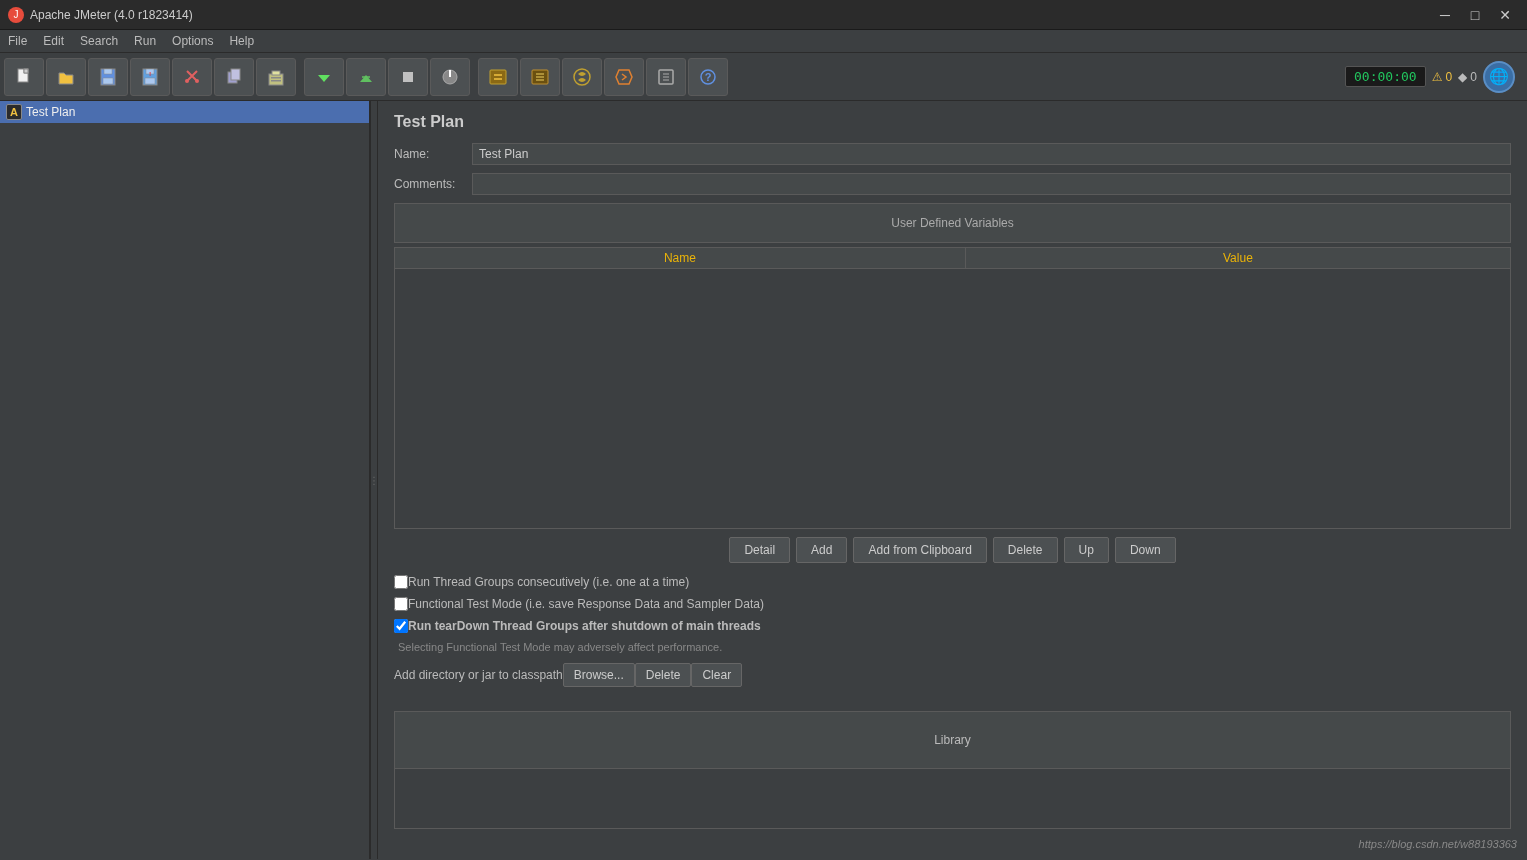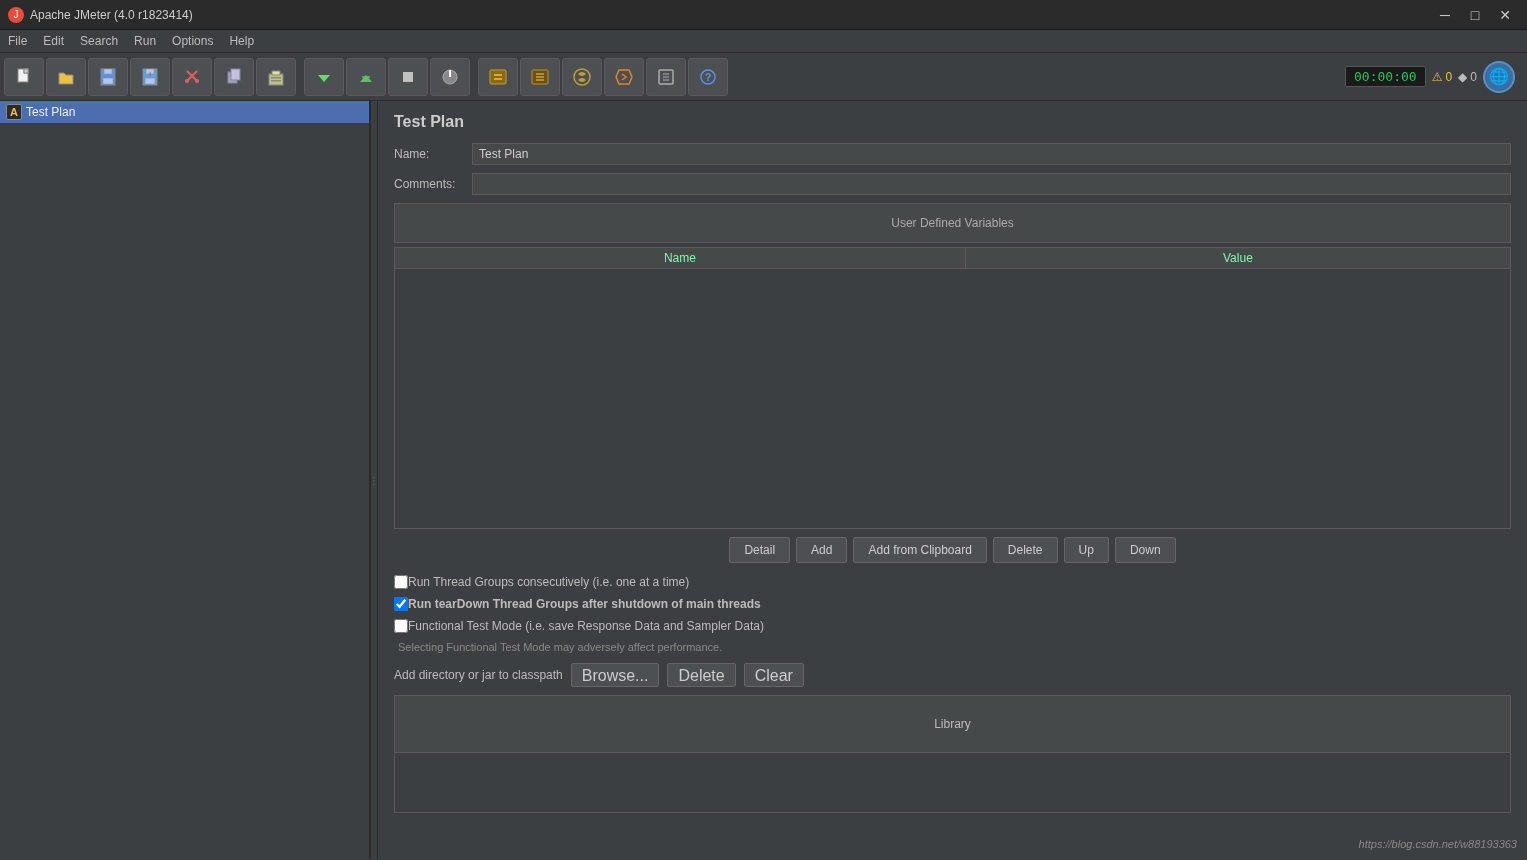--- a/index.html
+++ b/index.html
@@ -251,21 +251,21 @@
     }
 
     .variables-table {
       width: 100%;
       border-collapse: collapse;
       border: 1px solid #5a5a5a;
       margin-bottom: 8px;
     }
     .variables-table th {
       background: #45494a;
-      color: #86efac;
+      color: #eab308;
       font-weight: normal;
       text-align: center;
       padding: 3px 8px;
       border: 1px solid #5a5a5a;
       font-size: 12px;
     }
     .variables-table td {
       padding: 3px 8px;
       border: 1px solid #5a5a5a;
       color: #bbbbbb;
@@ -316,33 +316,32 @@
       color: #888888;
       font-size: 11px;
       margin-bottom: 10px;
       padding-left: 4px;
     }
 
     
     .classpath-row {
       display: flex;
       align-items: center;
-      gap: 8px;
-      margin-bottom: 8px;
+      margin-bottom: 24px;
     }
     .classpath-label {
       color: #bbbbbb;
       font-size: 12px;
     }
     .classpath-btn {
       background: #4c5052;
       border: 1px solid #666;
       color: #cccccc;
       padding: 3px 10px;
-      font-size: 16px;
+      font-size: 12px;
       cursor: pointer;
       border-radius: 2px;
       height: 24px;
     }
 
     .library-table {
       width: 100%;
       border-collapse: collapse;
       border: 1px solid #5a5a5a;
     }
@@ -589,27 +588,27 @@
       <button class="action-btn">Up</button>
       <button class="action-btn">Down</button>
     </div>
 
     <div class="checkbox-row">
       <input type="checkbox" id="cb1" style="">
       <label class="checkbox-label" for="cb1">Run Thread Groups consecutively (i.e. one at a time)</label>
     </div>
 
     <div class="checkbox-row">
+      <input type="checkbox" id="cb3" style="">
+      <label class="checkbox-label" for="cb3">Functional Test Mode (i.e. save Response Data and Sampler Data)</label>
+    </div>
+
+    <div class="checkbox-row">
       <input type="checkbox" id="cb2" checked="" style="">
       <label class="checkbox-label bold" for="cb2">Run tearDown Thread Groups after shutdown of main threads</label>
-    </div>
-
-    <div class="checkbox-row">
-      <input type="checkbox" id="cb3" style="">
-      <label class="checkbox-label" for="cb3">Functional Test Mode (i.e. save Response Data and Sampler Data)</label>
     </div>
 
     <p class="note-text">Selecting Functional Test Mode may adversely affect performance.</p>
 
     <div class="classpath-row">
       <span class="classpath-label">Add directory or jar to classpath</span>
       <button class="classpath-btn">Browse...</button>
       <button class="classpath-btn">Delete</button>
       <button class="classpath-btn">Clear</button>
     </div>

